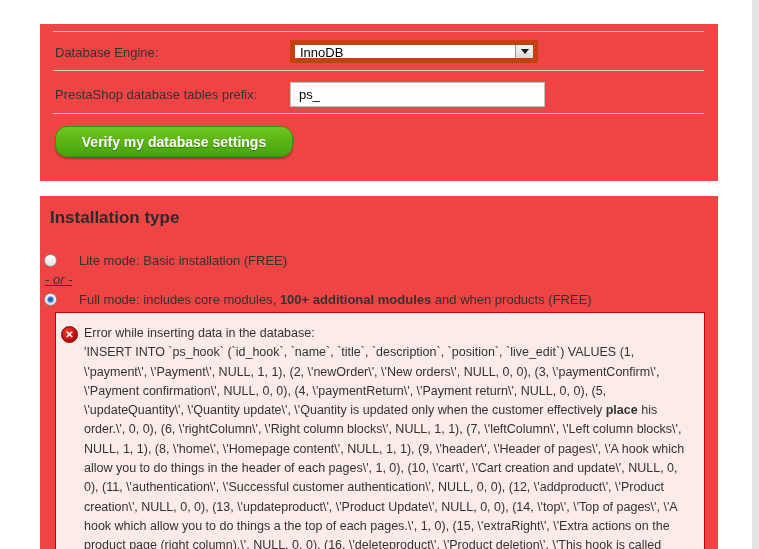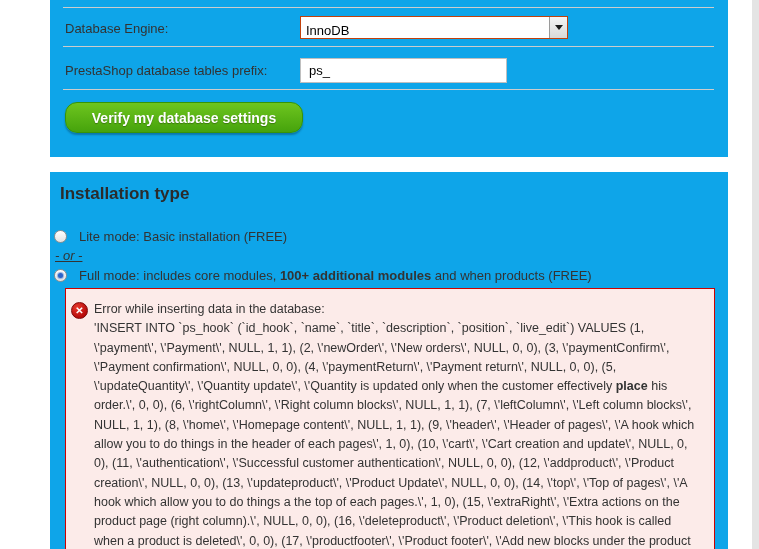--- a/index.html
+++ b/index.html
@@ -5,23 +5,24 @@
   * { box-sizing: border-box; margin: 0; padding: 0; }
   html, body { width: 759px; height: 549px; overflow: hidden; }
   body {
     position: relative;
     background: #ffffff;
     font-family: "Liberation Sans", sans-serif;
     color: #333;
   }
   .panel {
     position: absolute;
-    left: 50px;
+    left: 40px;
     width: 678px;
-    background: #0ea5e9;
+    background: #ef4444;
+    margin-top: 24px;
   }
   .panel-db { top: 0; height: 157px; }
   .panel-install { top: 172px; height: 377px; }
 
   .sep {
     position: absolute;
     left: 13px;
     right: 14px;
     height: 0;
     border-top: 1px solid #cccccc;
@@ -37,26 +38,26 @@
     color: #333;
     white-space: nowrap;
   }
   .label-engine { top: 21px; }
   .label-prefix { top: 63px; text-align: right; }
 
   .select-box {
     position: absolute;
     left: 250px;
     top: 16px;
-    width: 268px;
+    width: 248px;
     height: 23px;
     background: #ffffff;
-    border: 1px solid #c2410c;
-    display: flex;
-    align-items: flex-end;
+    border: 5px solid #c2410c;
+    display: flex;
+    align-items: flex-start;
     cursor: default;
   }
   .select-value {
     flex: 1;
     padding-left: 5px;
     font-size: 13px;
     color: #000;
     white-space: nowrap;
     overflow: hidden;
   }
@@ -73,21 +74,21 @@
     width: 0; height: 0;
     border-left: 4px solid transparent;
     border-right: 4px solid transparent;
     border-top: 5px solid #1a1a1a;
   }
 
   .text-input {
     position: absolute;
     left: 250px;
     top: 58px;
-    width: 207px;
+    width: 255px;
     height: 25px;
     border: 1px solid #bfbfbf;
     background: #fff;
     font-family: "Liberation Sans", sans-serif;
     font-size: 13px;
     color: #000;
     padding-left: 8px;
   }
 
   .green-btn {
@@ -115,21 +116,21 @@
     font-size: 17px;
     font-weight: bold;
     color: #2b2b2b;
   }
 
   .radio-row {
     position: absolute;
     left: 4px;
     display: flex;
     align-items: center;
-    gap: 12px;
+    gap: 22px;
     font-size: 13px;
     color: #333;
   }
   .row-lite { top: 57px; }
   .row-full { top: 96px; }
   .radio {
     width: 13px;
     height: 13px;
     border-radius: 50%;
     border: 1px solid #8f8f8f;

